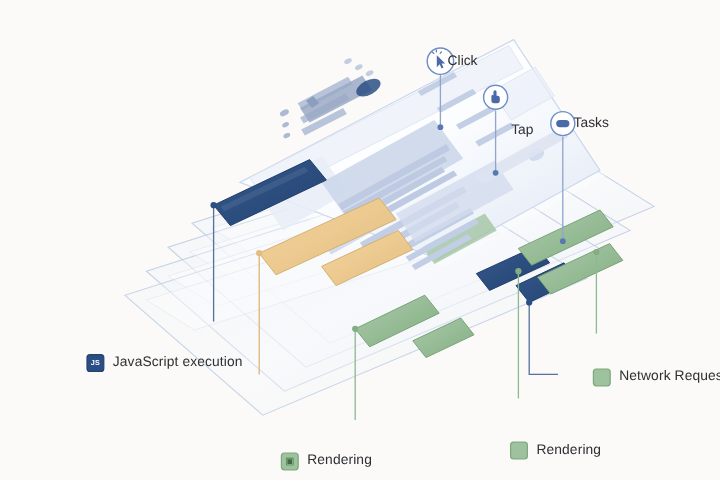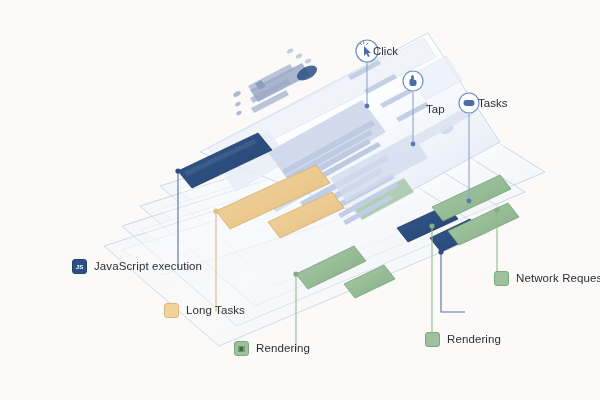--- a/index.html
+++ b/index.html
@@ -8,20 +8,21 @@
     background:#fbfaf8;
     font-family:"Liberation Sans","DejaVu Sans",sans-serif;
   }
   #stage{position:relative;width:600px;height:400px;padding-left:36px;}
   #stage svg{position:absolute;left:0;top:0;}
 
   
   .legend{
     position:absolute;display:flex;align-items:center;gap:7px;
     white-space:nowrap;
+    margin-top:36px;
   }
   .legend .sw{
     width:15px;height:15px;border-radius:3px;
     box-sizing:border-box;flex:0 0 auto;
     display:flex;align-items:center;justify-content:center;
   }
   .legend .lbl{
     font-size:11.5px;color:#2d2f33;letter-spacing:.1px;line-height:1;
   }
   .sw.js{background:#2b4f84;border:1px solid #24436f;}
@@ -261,24 +262,20 @@
   <div class="callout c-tap">Tap</div>
   <div class="callout c-input">Tasks</div>
 
   <div class="legend lg-js">
     <span class="sw js">
       <span class="g">JS</span>
     </span>
     <span class="lbl">JavaScript execution</span>
   </div>
 
-  <div class="legend lg-long">
-    <span class="sw tasks"></span>
-    <span class="lbl">Long Tasks</span>
-  </div>
 
   <div class="legend lg-rend1">
     <span class="sw render">
       <span class="g">▣</span>
     </span>
     <span class="lbl">Rendering</span>
   </div>
 
   <div class="legend lg-net">
     <span class="sw net"></span>

